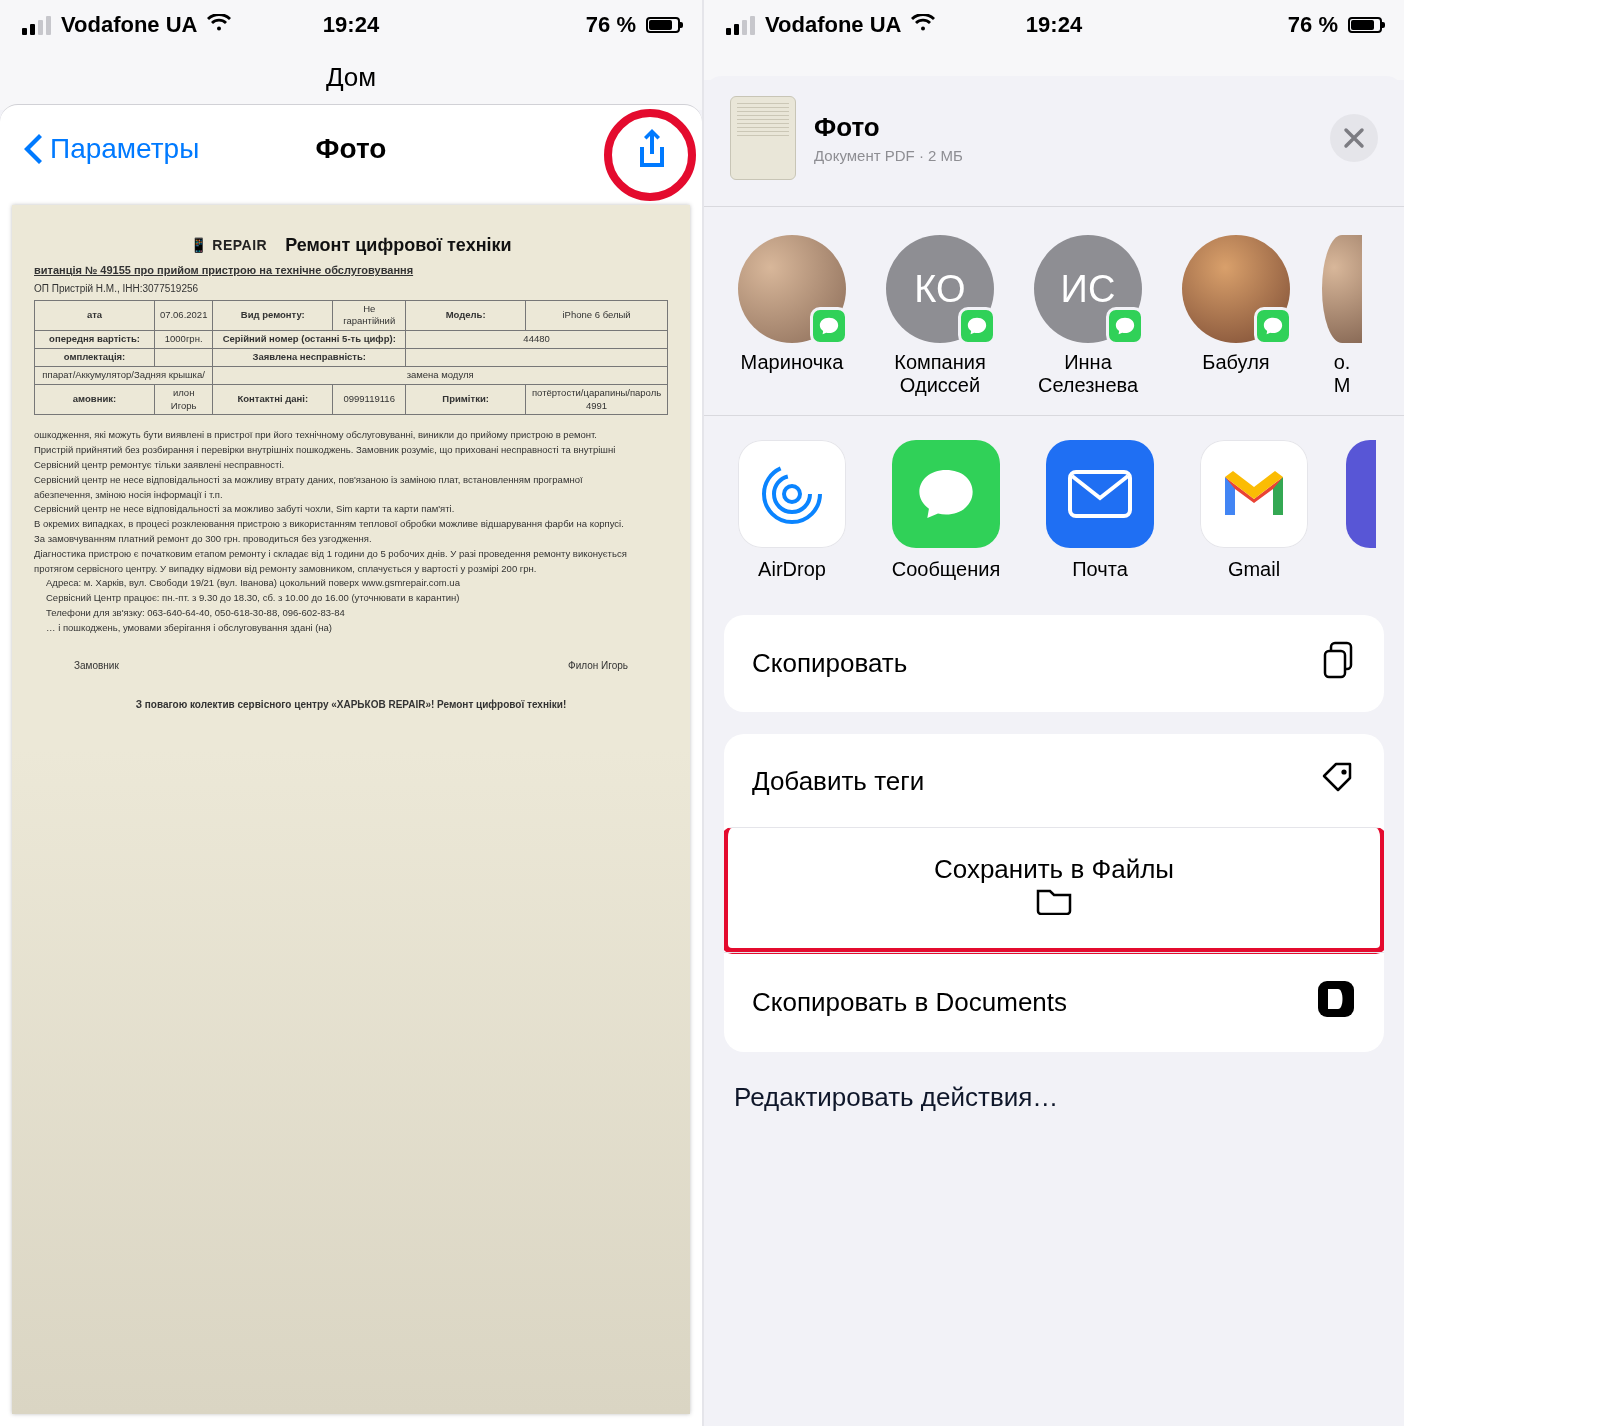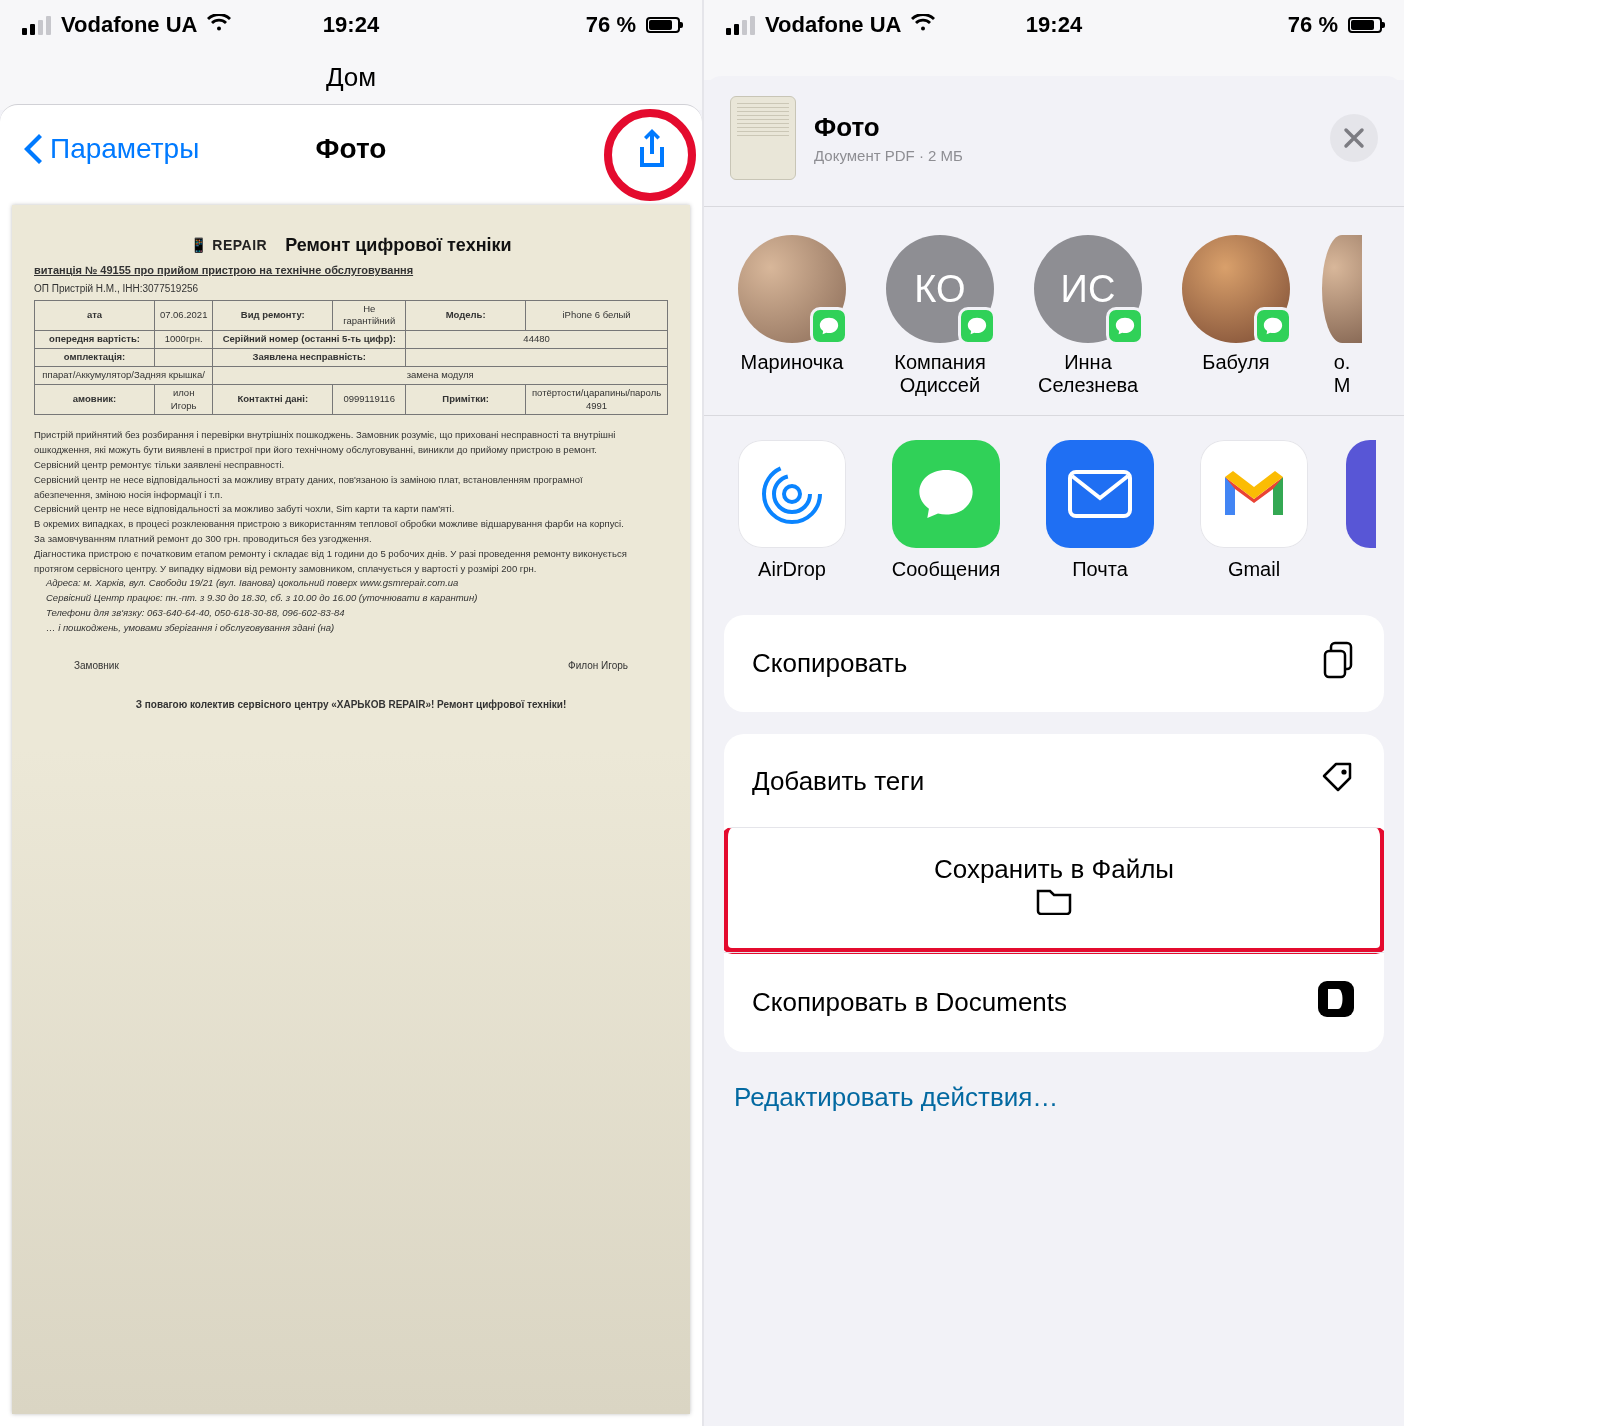--- a/index.html
+++ b/index.html
@@ -116,21 +116,21 @@
   .doc-logo::before{content:'📱'; margin-right:4px;}
   .doc-title { font-size:18px; font-weight:700; color:#111;}
   .doc-sub { font-size:11px; font-weight:700; text-decoration:underline; margin:4px 0;}
   .doc-sub2 { font-size:10px; margin-bottom:4px; }
   .doc-table {
     width:100%; border-collapse:collapse; font-size:9.5px; margin:2px 0 14px;text-align:center;
   }
   .doc-table td { border:1px solid #777; padding:2px 4px; }
   .doc-table td.k { font-weight:700; width:120px;}
   .doc-body p { margin:2px 0; font-size:9.5px;}
-  .doc-body .addr { text-indent:12px;font-style:italic; }
+  .doc-body .addr { text-indent:12px; }
   .doc-sign { margin-top:24px; display:flex; justify-content:space-between; font-size:10px; padding:0 40px;}
   .doc-footer { text-align:center; font-size:10px; font-weight:700; margin-top:26px;}
   .doc-fade {
     position:absolute; left:0; right:0; bottom:0; height:55%;
     background:linear-gradient(#ece8d7, #dad5c3);
   }
 
   
   .under-cut {
     height:30px; background:#f7f7f9;
@@ -202,21 +202,21 @@
   }
   .action-row {
     display:flex; align-items:center; justify-content:space-between;
     padding:26px 28px; font-size:26px; color:#000;
   }
   .action-group .action-row + .action-row { border-top:1px solid #e5e5ea; }
   .highlight-box {
     border:6px solid #e40b2e; border-radius:10px; margin:-2px -2px;flex-direction:column;
   }
   .edit-actions {
-    color:#0369a1; font-size:26px; padding:8px 30px 30px;
+    color:#0f172a; font-size:26px; padding:8px 30px 30px;
   }
 </style>
 </head>
 <body>
 
 <div class="phone">
   <div class="status-bar">
     <div class="status-left">
       <span class="signal">
           <i></i>
@@ -297,22 +297,22 @@
             <td class="k">амовник:</td>
                 <td>илон Игорь</td>
             <td class="k">Контактні дані:</td>
                 <td>0999119116</td>
             <td class="k">Примітки:</td>
                 <td>потёртости/царапины/пароль 4991</td>
           </tr>
         </tbody>
           </table>
         <div class="doc-body">
-          <p>Пристрій прийнятий без розбирання і перевірки внутрішніх пошкоджень. Замовник розуміє, що приховані несправності та внутрішні</p>
-            <p>ошкодження, які можуть бути виявлені в пристрої при його технічному обслуговуванні, виникли до прийому пристрою в ремонт.</p>
+          <p>ошкодження, які можуть бути виявлені в пристрої при його технічному обслуговуванні, виникли до прийому пристрою в ремонт.</p>
+            <p>Пристрій прийнятий без розбирання і перевірки внутрішніх пошкоджень. Замовник розуміє, що приховані несправності та внутрішні</p>
             <p>Сервісний центр ремонтує тільки заявлені несправності.</p>
           <p>Сервісний центр не несе відповідальності за можливу втрату даних, пов'язаною із заміною плат, встановленням програмної</p>
             <p>абезпечення, зміною носія інформації і т.п.</p>
             <p>Сервісний центр не несе відповідальності за можливо забуті чохли, Sim карти та карти пам'яті.</p>
           <p>В окремих випадках, в процесі розклеювання пристрою з використанням теплової обробки можливе відшарування фарби на корпусі.</p>
             <p>За замовчуванням платний ремонт до 300 грн. проводиться без узгодження.</p>
             <p>Діагностика пристрою є початковим етапом ремонту і складає від 1 години до 5 робочих днів. У разі проведення ремонту виконується</p>
           <p>протягом сервісного центру. У випадку відмови від ремонту замовником, сплачується у вартості у розмірі 200 грн.</p>
           <p class="addr"><span>Адреса: м. Харків, вул. Свободи 19/21 (вул. Іванова) цокольний поверх www.gsmrepair.com.ua</span></p>
           <p class="addr">Сервісний Центр працює: пн.-пт. з 9.30 до 18.30, сб. з 10.00 до 16.00 (уточнювати в карантин)</p>

